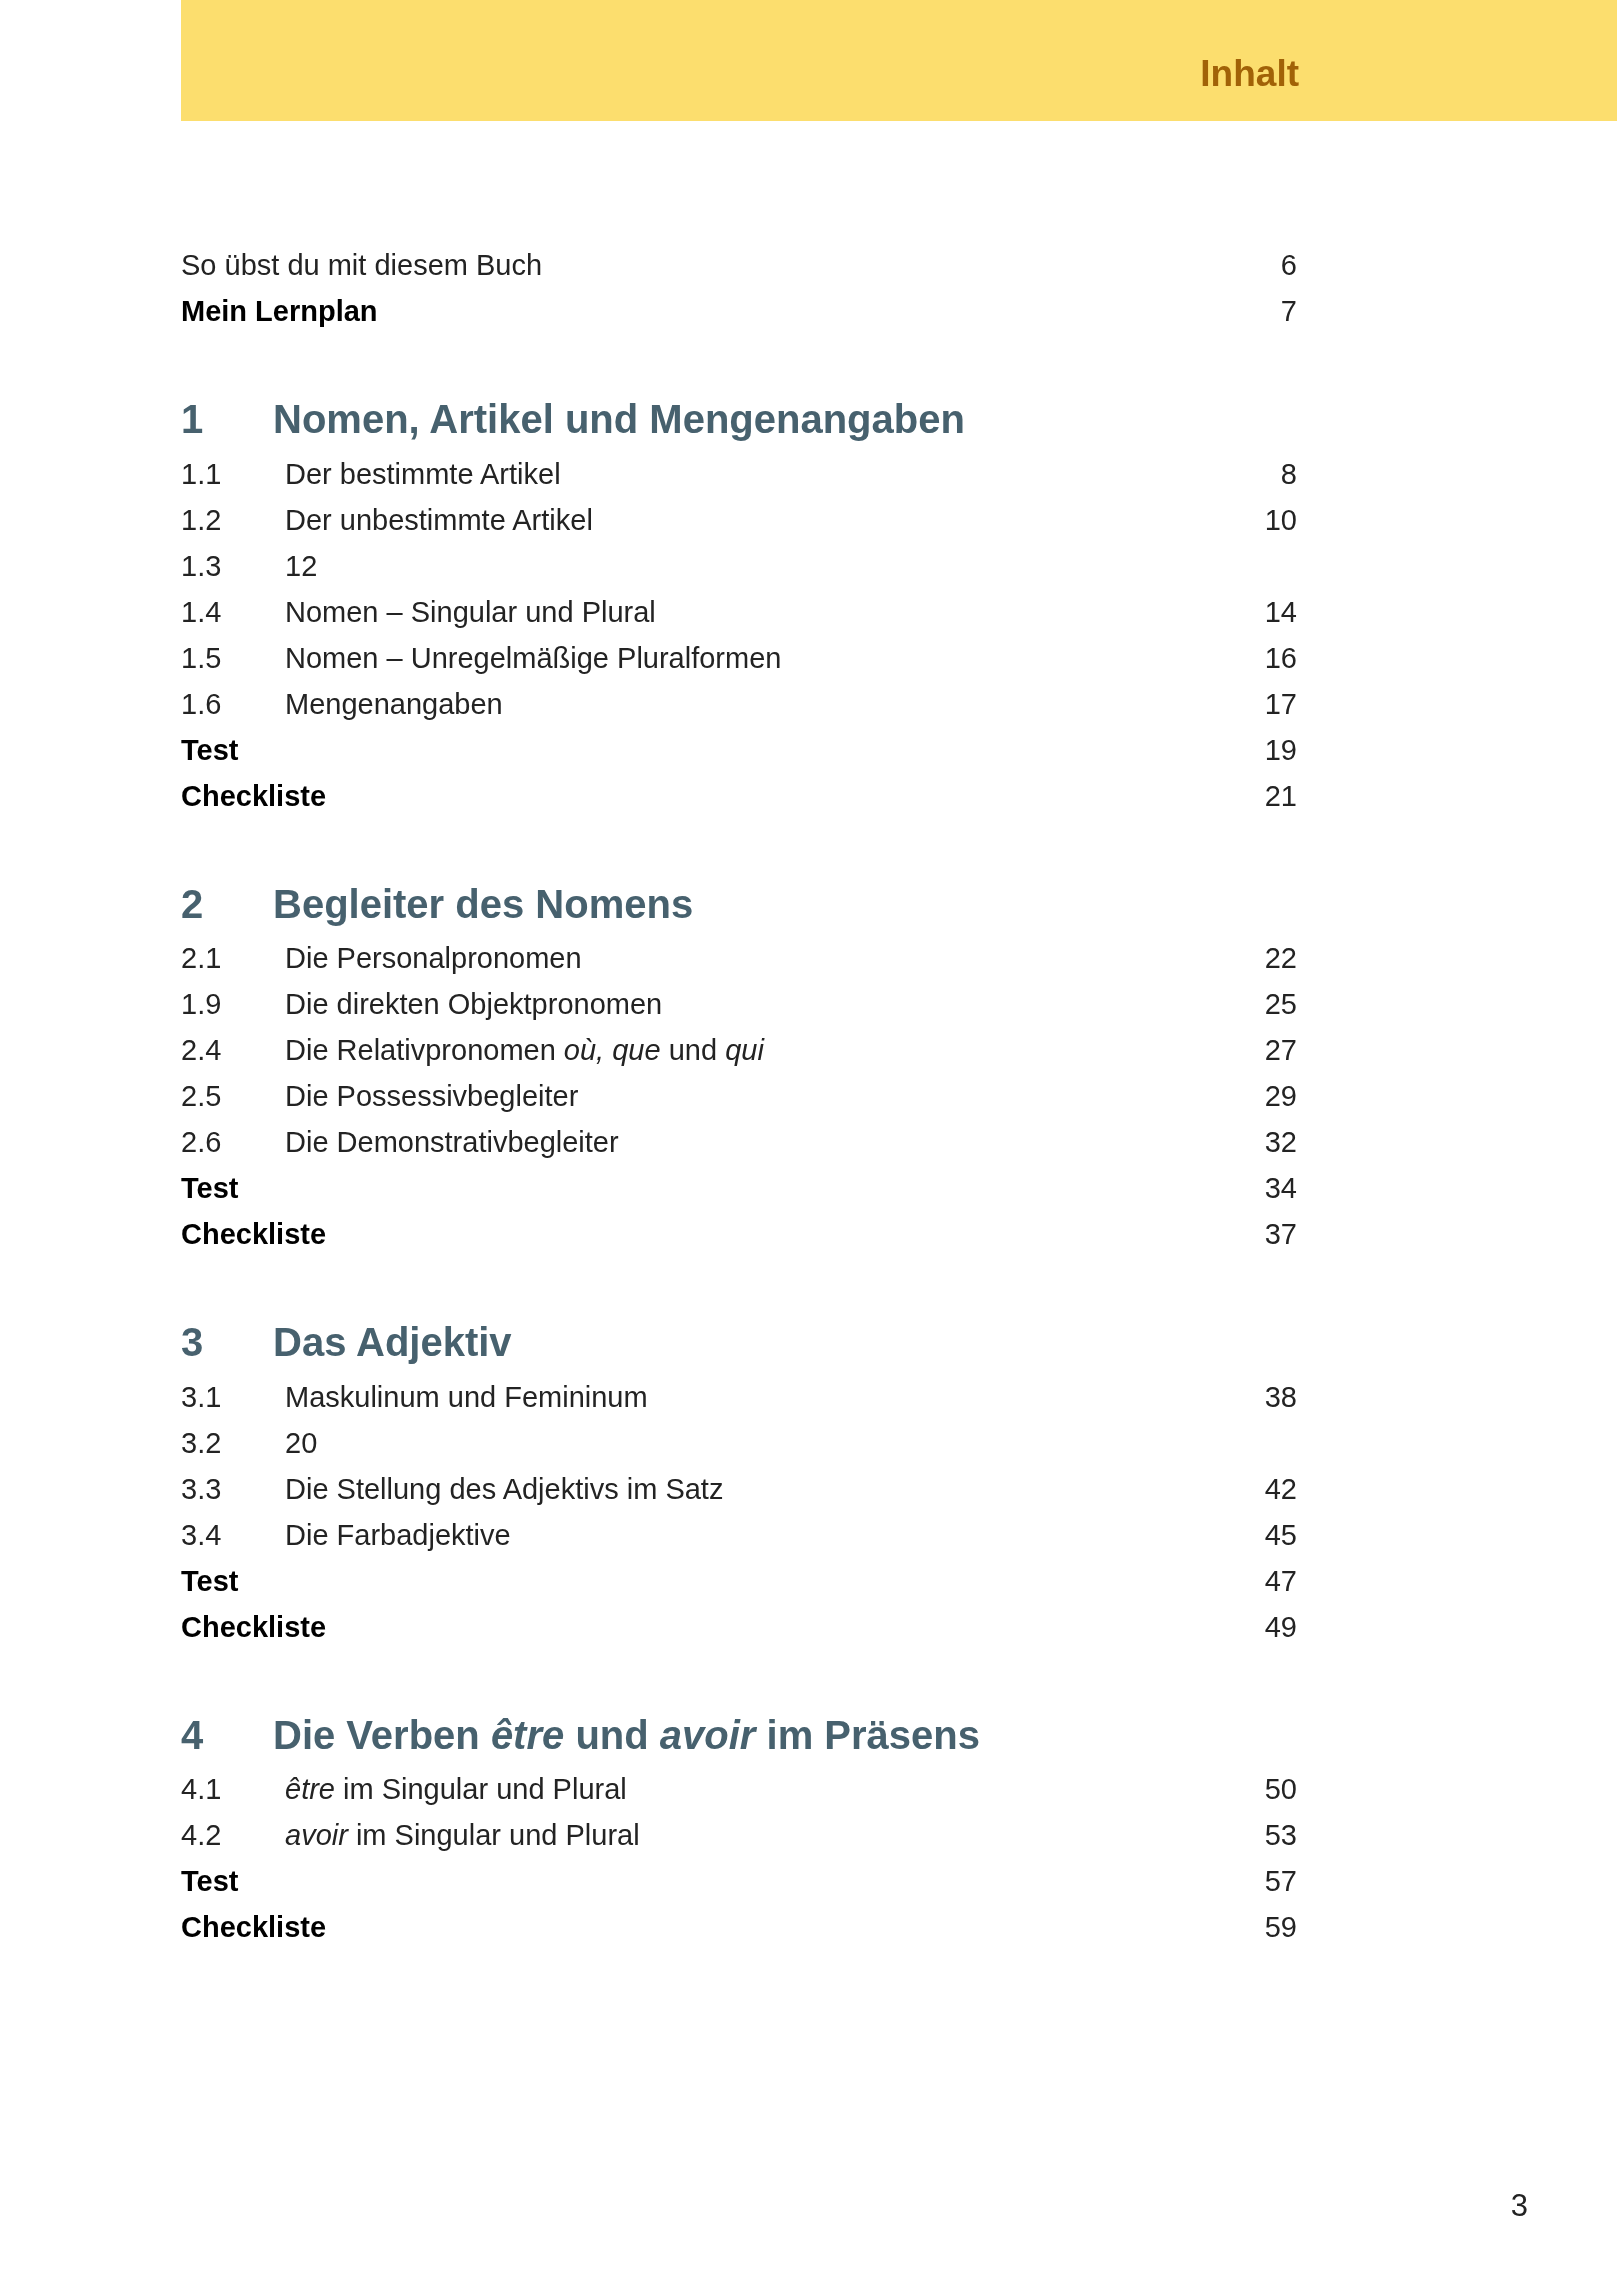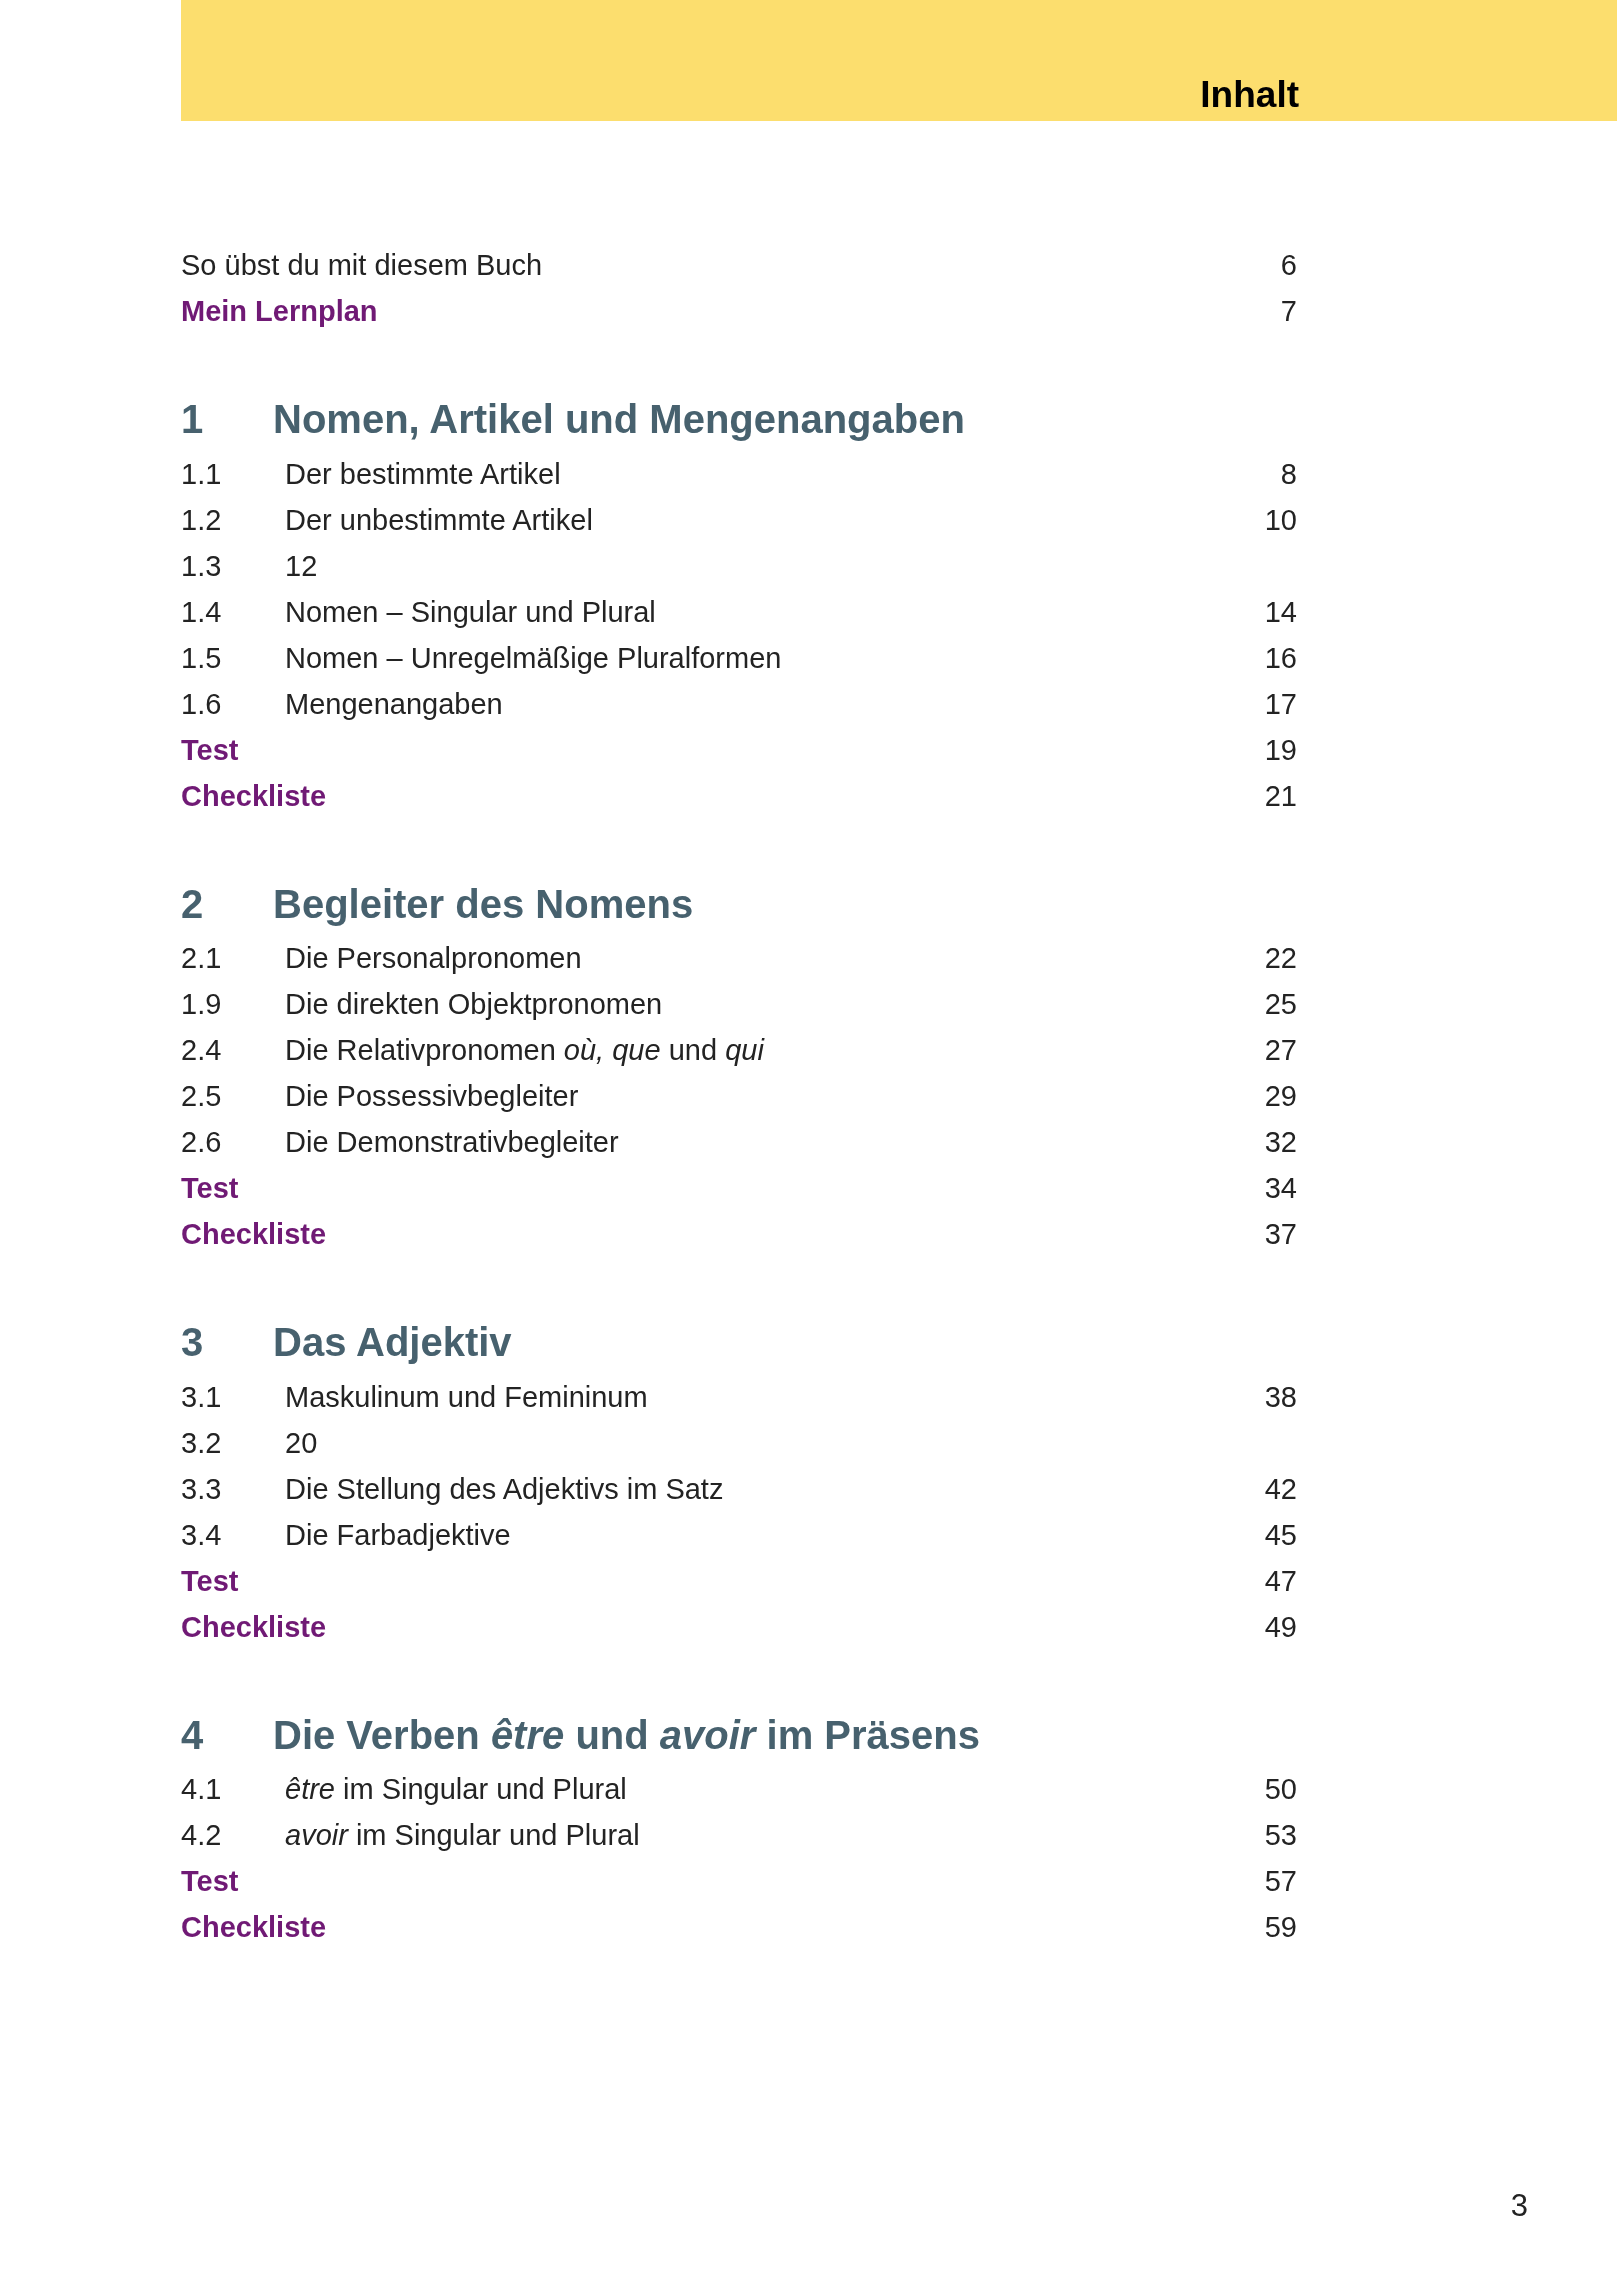--- a/index.html
+++ b/index.html
@@ -12,35 +12,35 @@
     overflow:hidden;
     margin:0 auto;
   }
   .band{
     position:absolute;left:181px;top:0;right:0;height:121px;
     background:#FCDE6E;
     display:flex;align-items:flex-end;justify-content:flex-end;
   }
   .band-title{
     font-weight:bold;font-size:37px;line-height:1;
-    color:#000000;
-    padding:0 319px 8px 0;
+    color:#a16207;
+    padding:0 319px 29px 0;
   }
   .content{
     position:absolute;left:181px;top:121px;width:1116px;
   }
   .front{padding-top:121px;}
   .row{
     display:flex;align-items:baseline;
     height:46px;line-height:46px;font-size:29px;gap:12px;
   }
   .row .num{width:92px;flex:none;line-height:46px;}
   .row .label{flex:1;line-height:46px;}
   .row .pg{flex:none;text-align:right;line-height:46px;}
-  .teal{color:#701a75;font-weight:bold;}
+  .teal{color:#000000;font-weight:bold;}
   .section{margin-top:59px;}
   .heading{
     display:flex;
     height:52px;line-height:52px;
     font-size:40px;font-weight:bold;color:#47616E;
     margin-bottom:5.6px;
   }
   .heading .num{width:92px;flex:none;}
   .heading .title{flex:1;}
   .folio{

